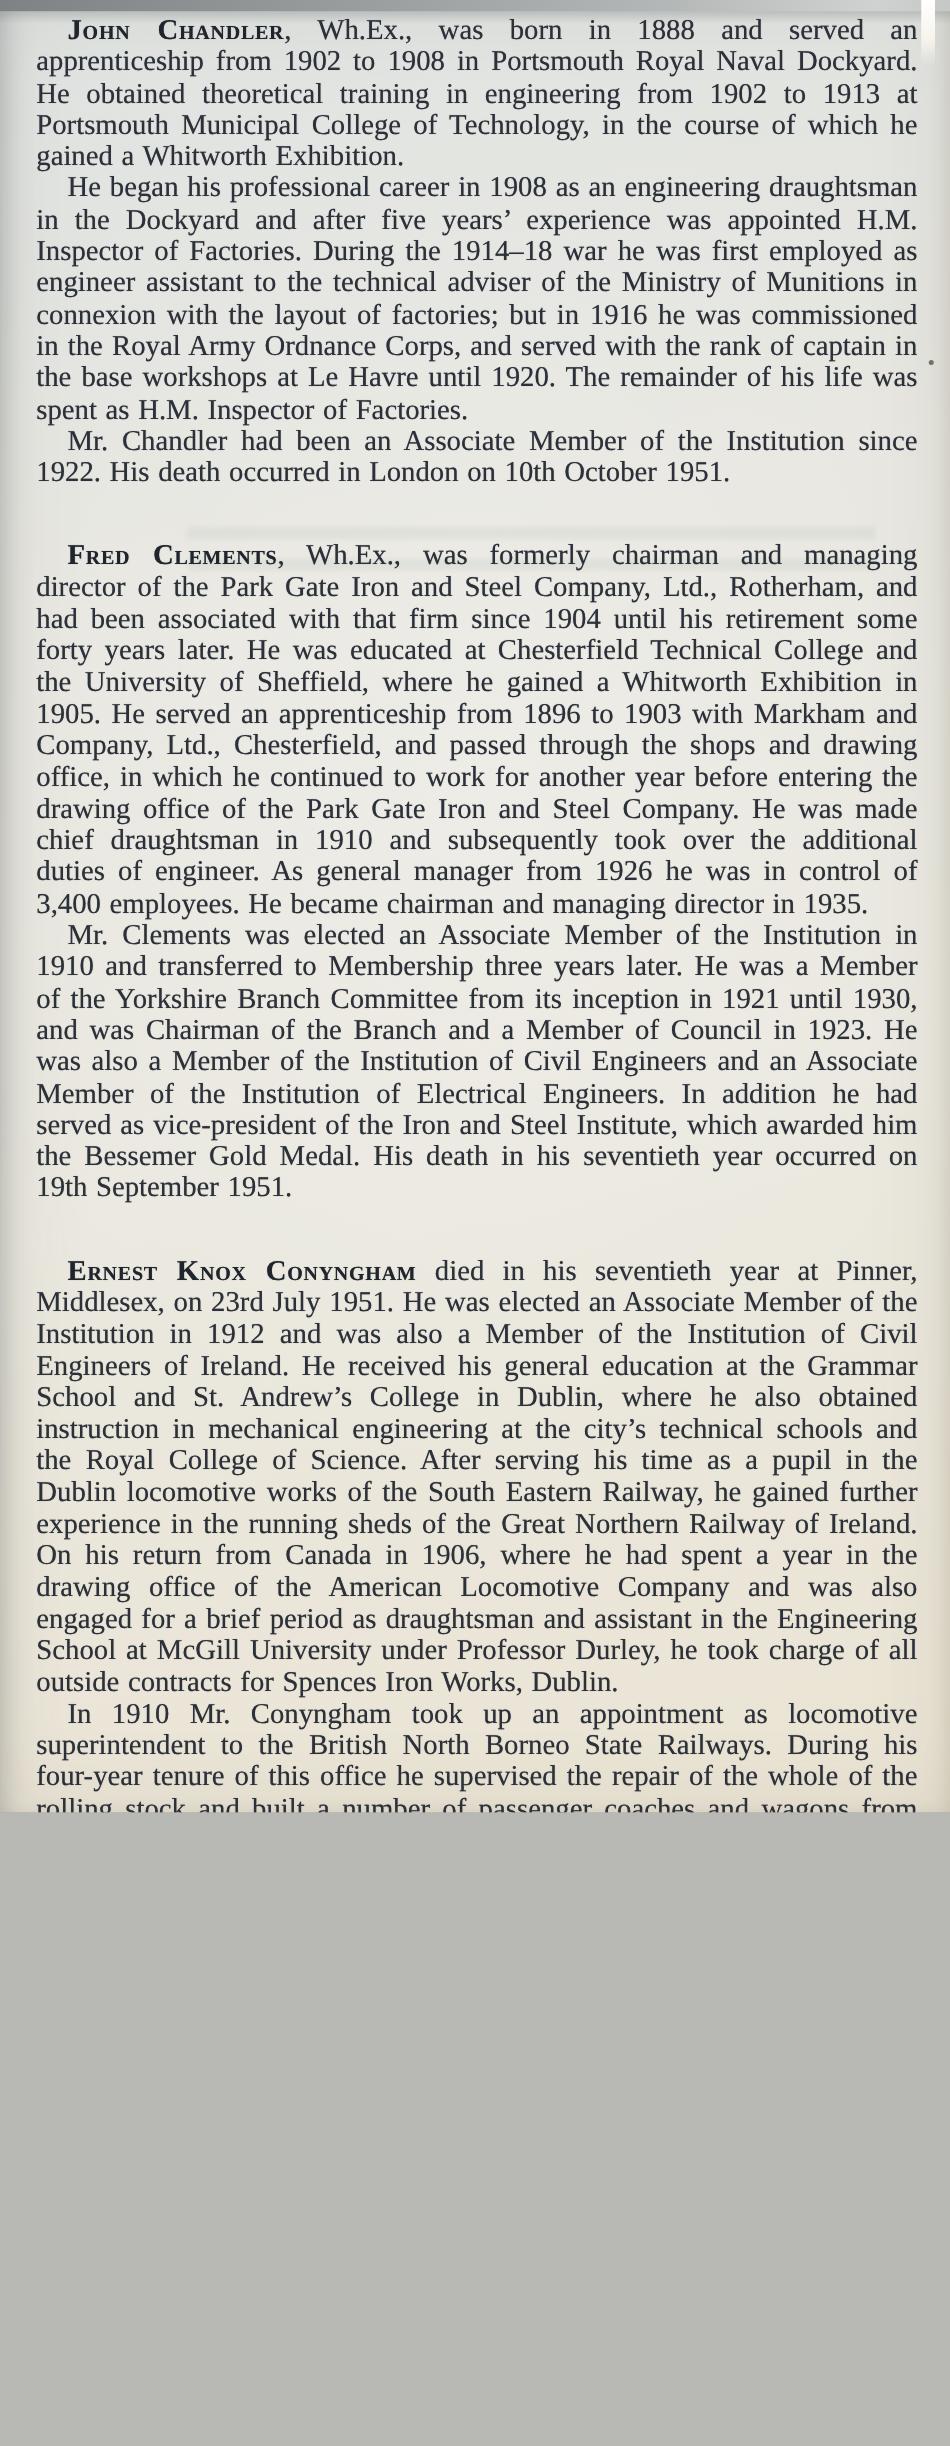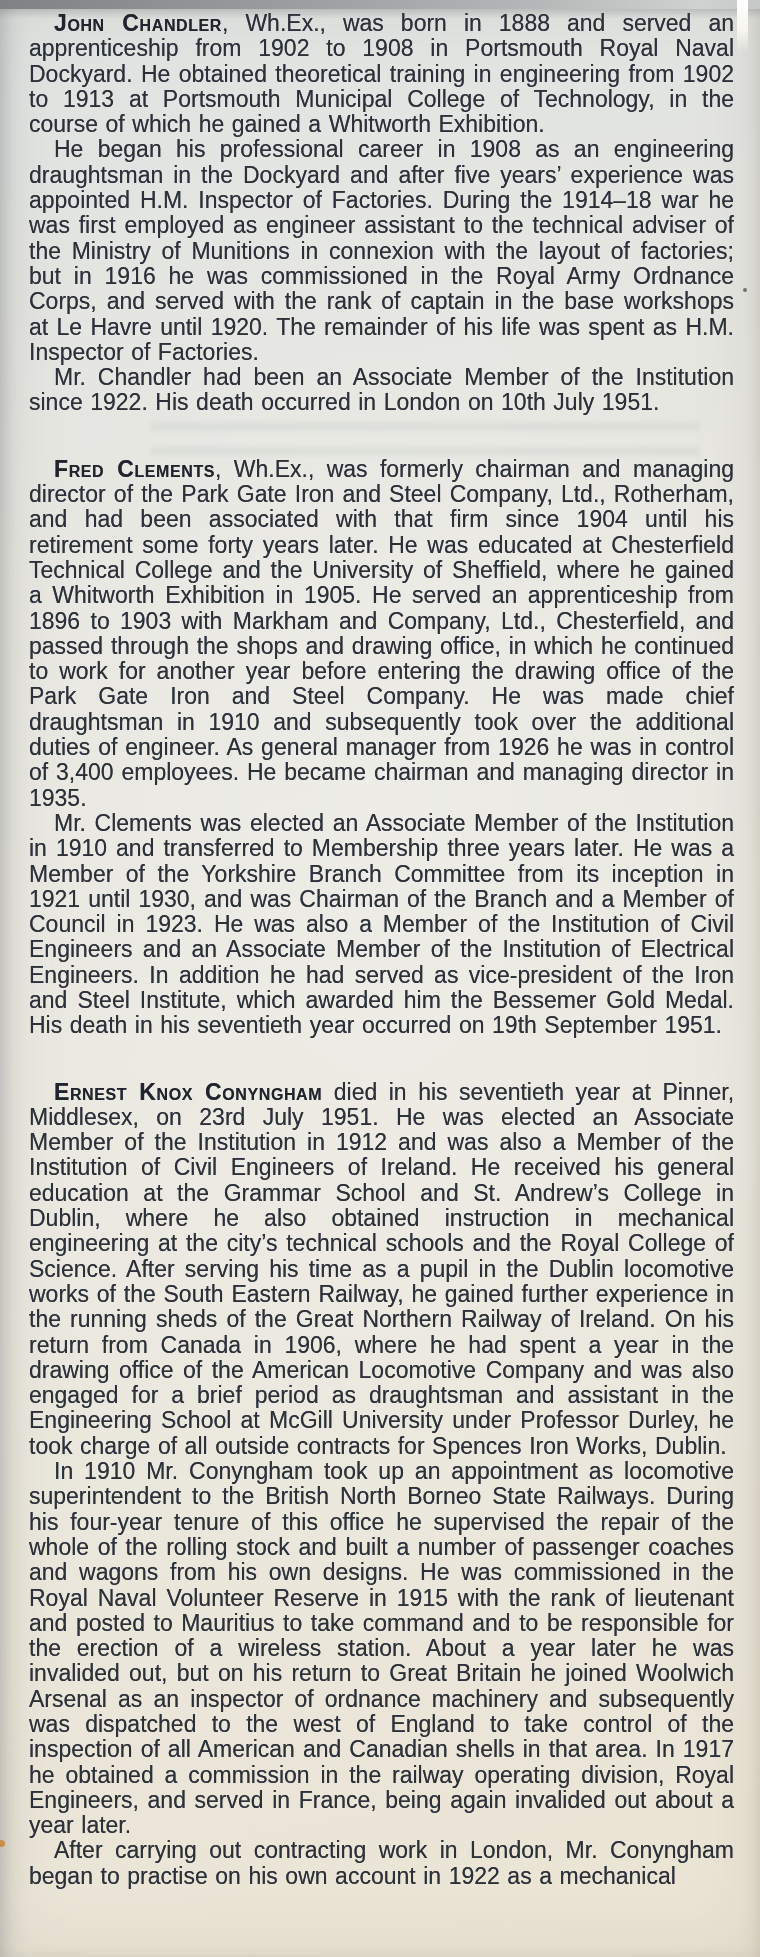--- a/index.html
+++ b/index.html
@@ -3,31 +3,31 @@
 <meta charset="utf-8">
 <style>
   html, body {
     margin: 0;
     padding: 0;
     background: #b8b8b4;
   }
   .page {
     position: relative;
     width: 760px;
-    height: 1957px;
+    height: 1450px;
     margin: 0 auto;
     overflow: hidden;
     background:
       radial-gradient(ellipse 90% 60% at 50% 42%, rgba(255,255,255,0.22), rgba(255,255,255,0) 70%),
       linear-gradient(168deg, #dfe3e1 0%, #e7e6e0 30%, #eae8df 62%, #ebe4d4 100%);
     box-shadow:
       inset 16px 0 22px -14px rgba(90,95,100,0.38),
       inset -12px 0 20px -14px rgba(130,118,92,0.32),
       inset 0 0 70px rgba(118,115,100,0.14);
-    font-family: Liberation Sans, sans-serif;
+    font-family: Liberation Serif, serif;
   }
   
   .scan-edge-top {
     position: absolute;
     top: 0; left: 0; right: 0;
     height: 9px;
     background: linear-gradient(to right, #7e8284, #9b9fa0 40%, #b4b7b7 70%, #d0d2d1 92%, #c6c8c7);
   }
   .scan-edge-top-fade {
     position: absolute;
@@ -110,21 +110,21 @@
   <div class="scan-glare"></div>
   <div class="ghost-showthrough"></div>
   <div class="speck-orange"></div>
   <div class="speck-dark"></div>
 
   <article class="text-block">
 
     <section class="entry">
       <p class="para"><span class="sc">John Chandler</span><span>, Wh.Ex., </span><span>was born in 1888 and served an apprenticeship from 1902 to 1908 in Portsmouth Royal Naval Dockyard. He obtained theoretical training in engineering from 1902 to 1913 at Portsmouth Municipal College of Technology, in the course of which he gained a Whitworth Exhibition.</span></p>
       <p class="para">He began his professional career in 1908 as an engineering draughtsman in the Dockyard and after five years’ experience was appointed H.M. Inspector of Factories. During the 1914–18 war he was first employed as engineer assistant to the technical adviser of the Ministry of Munitions in connexion with the layout of factories; but in 1916 he was commissioned in the Royal Army Ordnance Corps, and served with the rank of captain in the base workshops at Le Havre until 1920. The remainder of his life was spent as H.M. Inspector of Factories.</p>
-      <p class="para">Mr. Chandler had been an Associate Member of the Institution since 1922. His death occurred in London on 10th July 1951.</p>
+      <p class="para">Mr. Chandler had been an Associate Member of the Institution since 1922. His death occurred in London on 10th October 1951.</p>
     </section>
 
     <section class="entry">
       <p class="para"><span class="sc">Fred Clements</span><span>, Wh.Ex., </span><span>was formerly chairman and managing director of the Park Gate Iron and Steel Company, Ltd., Rotherham, and had been associated with that firm since 1904 until his retirement some forty years later. He was educated at Chesterfield Technical College and the University of Sheffield, where he gained a Whitworth Exhibition in 1905. He served an apprenticeship from 1896 to 1903 with Markham and Company, Ltd., Chesterfield, and passed through the shops and drawing office, in which he continued to work for another year before entering the drawing office of the Park Gate Iron and Steel Company. He was made chief draughtsman in 1910 and subsequently took over the additional duties of engineer. As general manager from 1926 he was in control of 3,400 employees. He became chairman and managing director in 1935.</span></p>
       <p class="para">Mr. Clements was elected an Associate Member of the Institution in 1910 and transferred to Membership three years later. He was a Member of the Yorkshire Branch Committee from its inception in 1921 until 1930, and was Chairman of the Branch and a Member of Council in 1923. He was also a Member of the Institution of Civil Engineers and an Associate Member of the Institution of Electrical Engineers. In addition he had served as vice-president of the Iron and Steel Institute, which awarded him the Bessemer Gold Medal. His death in his seventieth year occurred on 19th September 1951.</p>
     </section>
 
     <section class="entry">
       <p class="para"><span class="sc">Ernest Knox Conyngham</span><span> </span><span>died in his seventieth year at Pinner, Middlesex, on 23rd July 1951. He was elected an Associate Member of the Institution in 1912 and was also a Member of the Institution of Civil Engineers of Ireland. He received his general education at the Grammar School and St. Andrew’s College in Dublin, where he also obtained instruction in mechanical engineering at the city’s technical schools and the Royal College of Science. After serving his time as a pupil in the Dublin locomotive works of the South Eastern Railway, he gained further experience in the running sheds of the Great Northern Railway of Ireland. On his return from Canada in 1906, where he had spent a year in the drawing office of the American Locomotive Company and was also engaged for a brief period as draughtsman and assistant in the Engineering School at McGill University under Professor Durley, he took charge of all outside contracts for Spences Iron Works, Dublin.</span></p>
       <p class="para">In 1910 Mr. Conyngham took up an appointment as locomotive superintendent to the British North Borneo State Railways. During his four-year tenure of this office he supervised the repair of the whole of the rolling stock and built a number of passenger coaches and wagons from his own designs. He was commissioned in the Royal Naval Volunteer Reserve in 1915 with the rank of lieutenant and posted to Mauritius to take command and to be responsible for the erection of a wireless station. About a year later he was invalided out, but on his return to Great Britain he joined Woolwich Arsenal as an inspector of ordnance machinery and subsequently was dispatched to the west of England to take control of the inspection of all American and Canadian shells in that area. In 1917 he obtained a commission in the railway operating division, Royal Engineers, and served in France, being again invalided out about a year later.</p>

